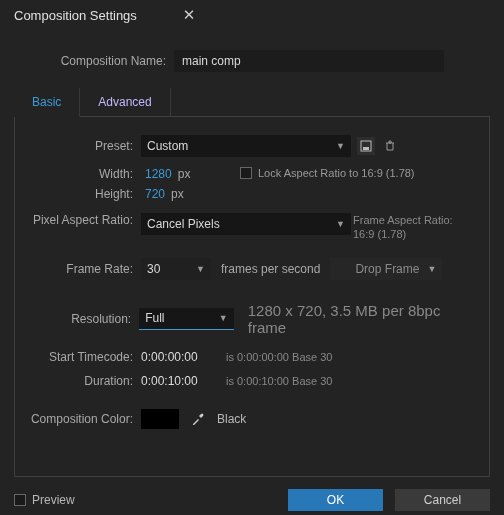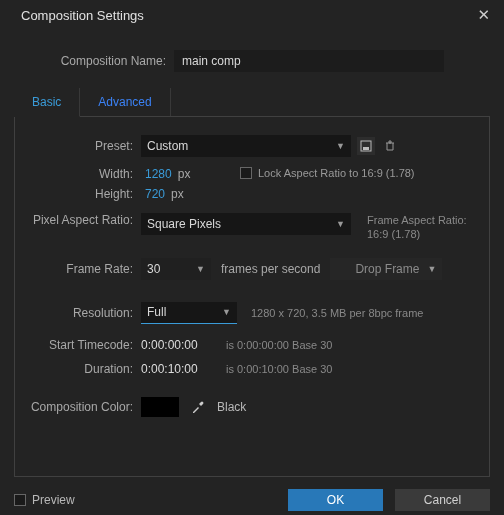--- a/index.html
+++ b/index.html
@@ -7,23 +7,23 @@
     background: #232323;
     font-family: 'Segoe UI', Tahoma, sans-serif;
     font-size: 12px;
     color: #b8b8b8;
     width: 504px;
     height: 515px;
     overflow: hidden;
   }
   .titlebar {
     display: flex;
-    justify-content: space-between;
-    align-items: center;
-    padding: 4px 8px 4px 21px;
+    justify-content: flex-start;
+    align-items: center;
+    padding: 4px 8px 4px 14px;
     color: #e0e0e0;
     font-size: 13px;
     gap: 40px;
   }
   .close-x {
     font-size: 15px;
     color: #ccc;
     cursor: pointer;
     padding: 2px 6px;
   }
@@ -54,21 +54,21 @@
     padding: 4px 8px;
     width: 270px;
     font-size: 12px;
   }
   .tabs {
     display: flex;
     border-bottom: 1px solid #404040;
   }
   .tab {
     padding: 7px 18px;
-    color: #3b82f6;
+    color: #c4b5fd;
     cursor: pointer;
     border-right: 1px solid #383838;
   }
   .tab.active {
     color: #3a9bd8;
     border-bottom: 1px solid #232323;
     margin-bottom: -1px;
     background: #232323;
   }
   .panel {
@@ -138,21 +138,21 @@
     margin-left: 215px;
     margin-top: -24px;
     margin-bottom: 8px;
     font-size: 11px;
     color: #999;
   }
   .par-row { display: flex; align-items: flex-start; margin-bottom: 16px;}
   .par-info {
     font-size: 11px;
     color: #8a8a8a;
-    margin-left: 16px;
+    margin-left: 2px;
     line-height: 1.3;
   }
   .fr-row { display: flex; align-items: center; margin-bottom: 22px; }
   .fr-row .dropdown.small { width: 70px; background:#202020; }
   .fr-row .fps-text { color: #a8a8a8; margin: 0 10px; }
   .fr-row .drop { width: 112px; background: #262626; color:#8a8a8a;justify-content:flex-end; }
   .color-swatch {
     width: 38px;
     height: 20px;
     background: #000;
@@ -179,21 +179,21 @@
     border: none;
     margin-left: 12px;
     font-size: 12px;
     cursor: pointer;
     display: inline-flex;
     align-items: center;
     justify-content: center;
   }
   .btn.ok { background: #2878b8; color: #fff; }
   .btn.cancel { background: #3a3a3a; color: #d0d0d0; }
-  .res-hint { font-size: 11px; color: #888; margin-left: 14px;}
+  .res-hint { font-size: 15px; color: #888; margin-left: 14px;}
 </style>
 </head>
 <body>
 
 <div class="titlebar">
   <span>Composition Settings</span>
   <span class="close-x">✕</span>
 </div>
 
 <div class="content">
@@ -242,21 +242,21 @@
       <div class="row">
         <span class="label">Height:</span>
         <span class="val">720</span>
         <span class="unit">px</span>
       </div>
     </div>
 
     <div class="par-row">
       <span class="label">Pixel Aspect Ratio:</span>
       <div class="dropdown" style="width:210px">
-        <span>Square Pixels</span>
+        <span>Cancel Pixels</span>
         <span class="caret">▼</span>
       </div>
       <div class="par-info">
         <div>Frame Aspect Ratio:</div>
         <div>16:9 (1.78)</div>
       </div>
     </div>
 
     <div class="fr-row">
       <span class="label">Frame Rate:</span>

